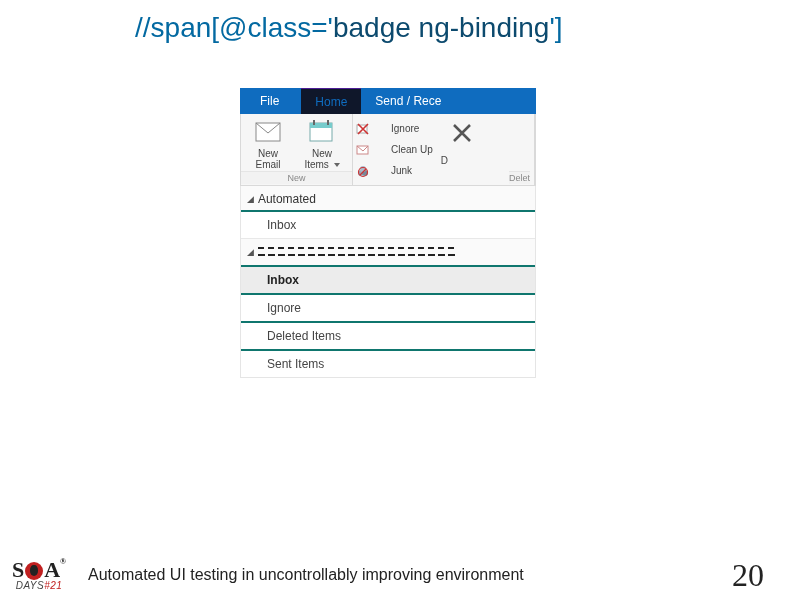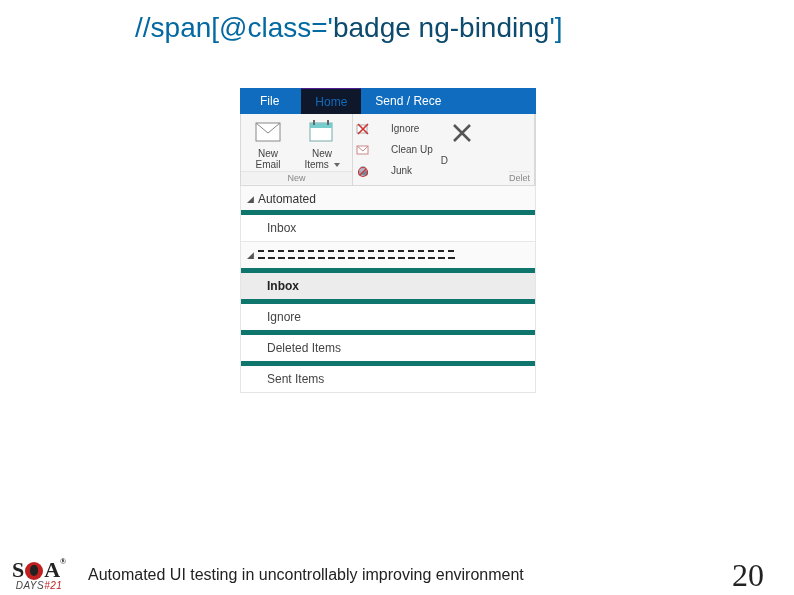--- a/index.html
+++ b/index.html
@@ -172,21 +172,21 @@
   }
   .nav-header .arrow {
     font-size: 9px;
     color: #555;
   }
   .nav-item {
     padding: 6px 4px 6px 26px;
     font-size: 12px;
     color: #444;
     cursor: pointer;
-    border-top: 5px solid #0f766e;
+    border-top: 2px solid #0f766e;
     background: #fff;
   }
   .nav-item.selected {
     background: #ececec;
     font-weight: bold;
     color: #222;
   }
   .nav-header.account {
     border-top: 1px solid #e8e8e8;
     padding-top: 6px;

